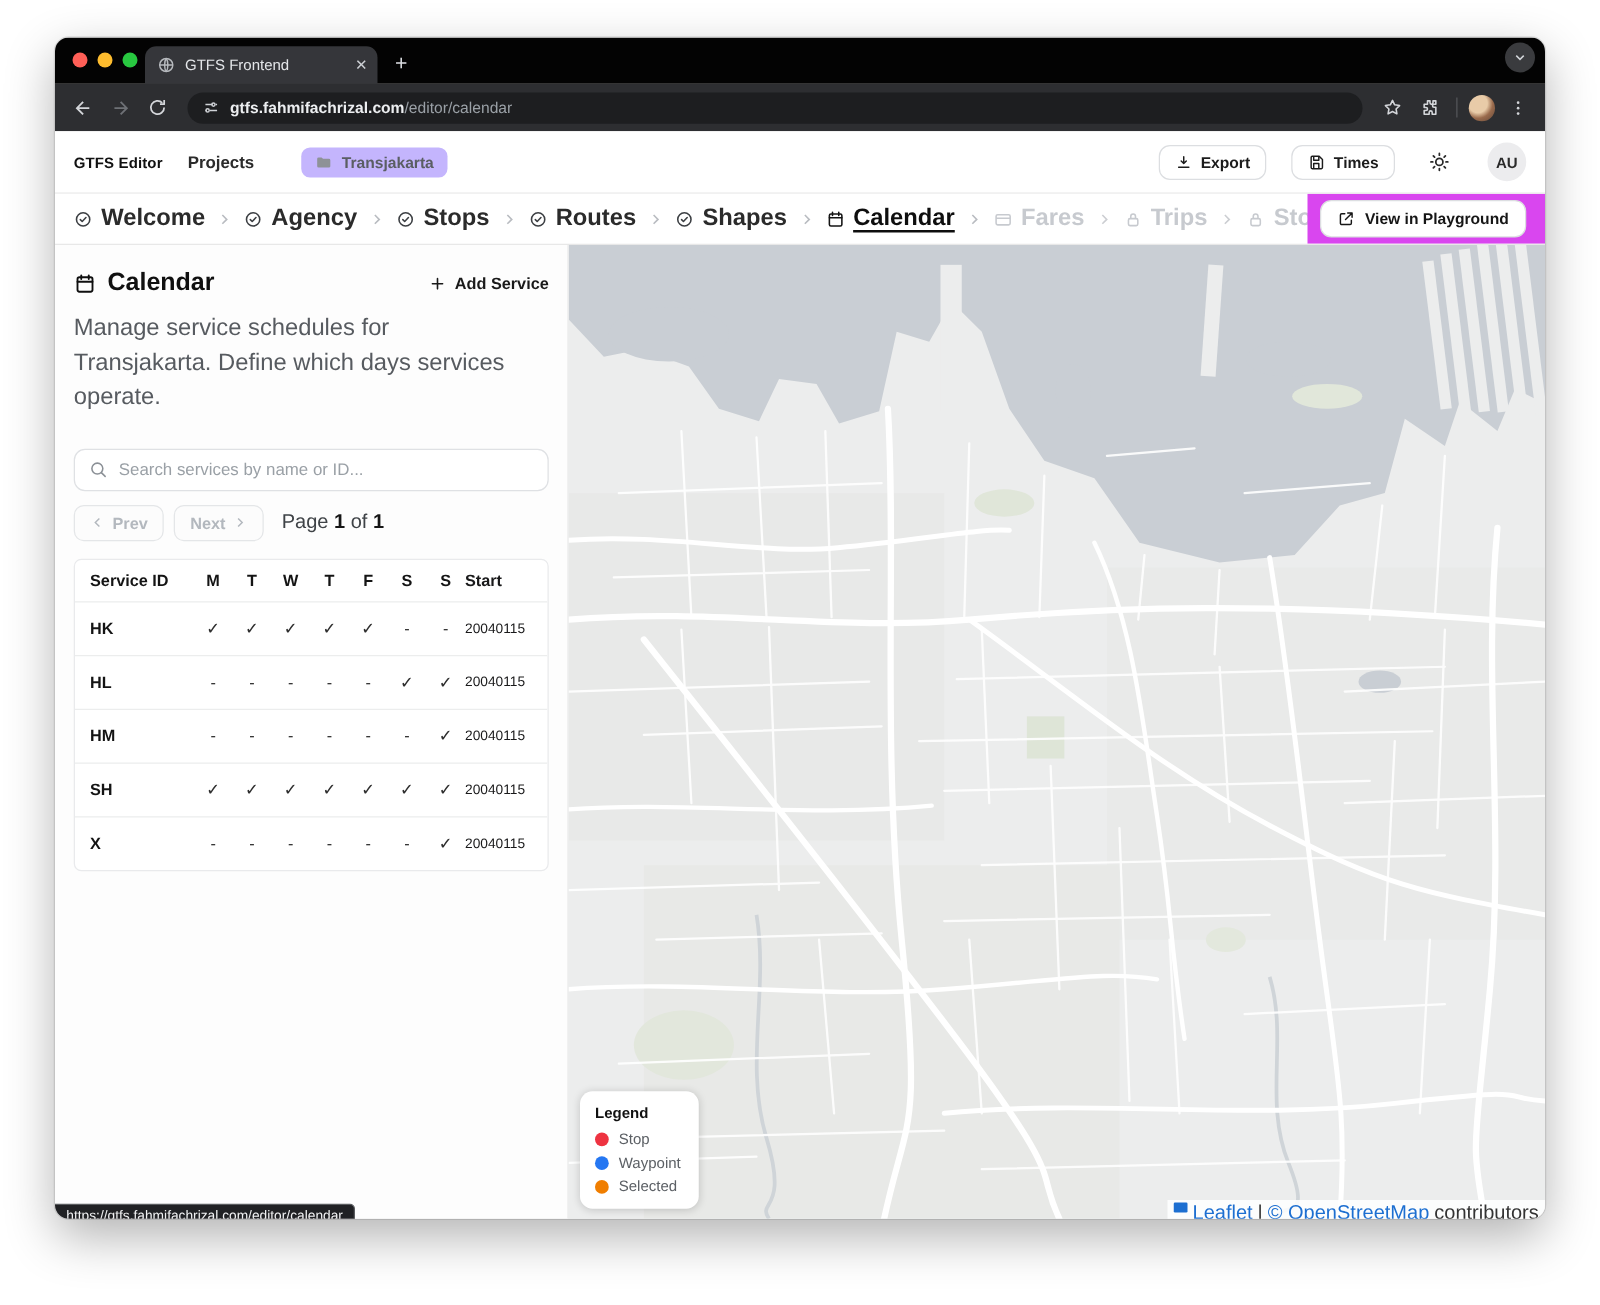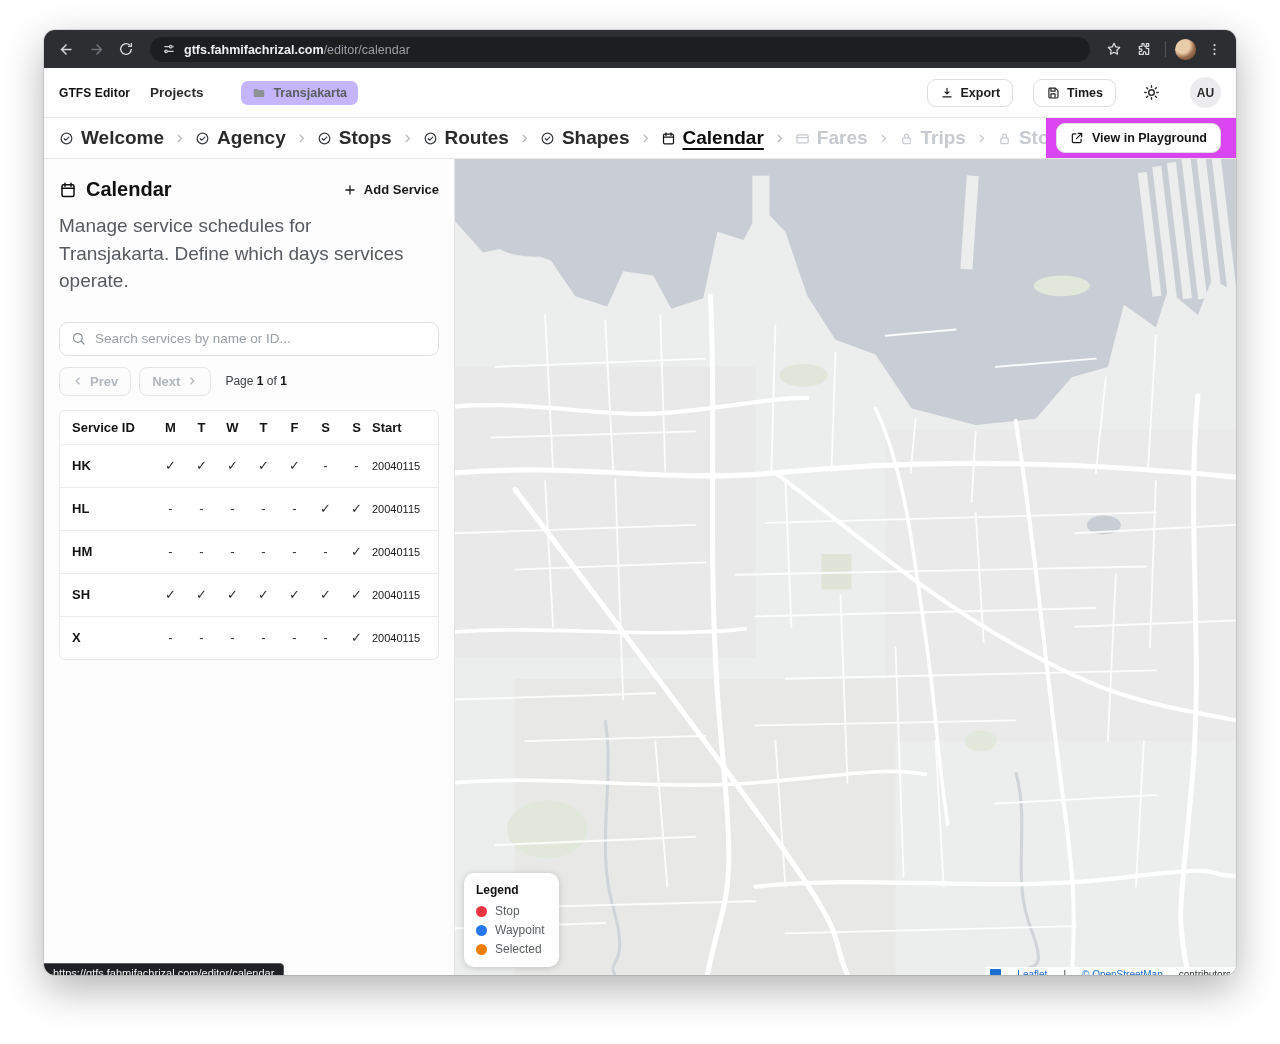--- a/index.html
+++ b/index.html
@@ -70,21 +70,21 @@
 
   .searchbox { margin-top:27px; height:34px; border:1px solid #dfe1e4; border-radius:9px; background:#fff;
     display:flex; align-items:center; gap:9px; padding:0 11px; }
   .searchbox input { border:none; outline:none; flex:1; font-size:13.5px; color:#222; background:transparent;
     font-family:"Liberation Sans", sans-serif; }
   .searchbox input::placeholder { color:#9aa0a6; }
 
   .pager { margin-top:11px; display:flex; align-items:center; gap:8px; }
   .pager-btn { display:flex; align-items:center; gap:6px; border:1px solid #e4e6e8; background:#fcfcfc;
     border-radius:8px; padding:6px 12px; font-size:13px; font-weight:600; color:#b3b8be; }
-  .page-note { margin-left:6px; font-size:12px; color:#3f4347; }
+  .page-note { margin-left:6px; font-size:16px; color:#3f4347; }
   .page-note b { font-weight:800; color:#161616; }
 
   .svc-table { margin-top:14px; border:1px solid #e9eaec; border-radius:6px; background:#fff; overflow:hidden; }
   .trow { display:flex; align-items:center; height:43px; border-top:1px solid #eceded; }
   .trow.head { height:33px; border-top:none; }
   .c-id { width:95px; padding-left:12px; font-size:13px; font-weight:700; color:#141414; }
   .trow.head .c-id { font-size:13px; font-weight:700; }
   .c-day { width:31px; text-align:center; font-size:13px; color:#2e2e2e; }
   .trow.head .c-day { font-weight:700; color:#141414; }
   .c-start { width:66px; font-size:11px; color:#19191a; }
@@ -95,34 +95,55 @@
   .map svg.basemap { position:absolute; inset:0; width:100%; height:100%; }
 
   .legend { position:absolute; left:9px; bottom:8px; background:#fff; border-radius:10px;
     box-shadow:0 1px 7px rgba(0,0,0,.18); padding:10px 14px 11px 12px; }
   .legend-title { font-size:12px; font-weight:800; color:#111; margin-bottom:7px; }
   .legend-item { display:flex; align-items:center; gap:8px; margin-top:5px; }
   .legend-dot { width:11px; height:11px; border-radius:50%; flex:none; }
   .legend-lbl { font-size:12px; color:#5c6065; }
 
   .attribution { position:absolute; right:0; bottom:-7px; background:rgba(255,255,255,.85);
-    font-size:10px; color:#333; padding:2px 5px; white-space:nowrap; display:flex; gap:16px; }
+    font-size:16px; color:#333; padding:2px 5px; white-space:nowrap; display:flex; gap:4px; }
   .attribution .lnk { color:#1d6fd1; }
   .leaflet-flag { width:11px; height:8px; background:#1d6fd1; display:inline-block; border-radius:1px; }
 
   .status-tip { position:absolute; left:-1px; bottom:-10px; background:#202124; border:1px solid #5a5c5f;
     color:#f2f3f4; font-size:11px; padding:3px 9px 5px; border-radius:0 4px 0 0; white-space:nowrap; }
 
   svg.ic { display:block; }
 </style>
 </head>
 <body>
 
 <div class="window">
 
+  <div class="tabstrip">
+    <div class="traffic">
+      <span class="t-red"></span>
+      <span class="t-yellow"></span>
+      <span class="t-green"></span>
+    </div>
+    <div class="tab">
+      <svg class="ic" width="14" height="14" viewBox="0 0 24 24" fill="none" stroke="#b6b9bd" stroke-width="2">
+          <circle cx="12" cy="12" r="9"></circle>
+          <path d="M3 12h18M12 3c3 3.5 3 14.5 0 18M12 3c-3 3.5-3 14.5 0 18"></path>
+        </svg>
+      <span class="tab-title">GTFS Frontend</span>
+      <span class="tab-close">✕</span>
+    </div>
+    <span class="newtab">+</span>
+    <div class="chrome-chevron">
+      <svg class="ic" width="12" height="12" viewBox="0 0 24 24" fill="none" stroke="#cfd2d6" stroke-width="2.4">
+          <path d="M6 9l6 6 6-6"></path>
+        </svg>
+    </div>
+  </div>
 
   <div class="toolbar">
     <div class="nav-ic">
       <svg class="ic" width="17" height="17" viewBox="0 0 24 24" fill="none" stroke="#d4d6da" stroke-width="2.1">
           <path d="M19 12H6M12 5l-7 7 7 7"></path>
         </svg>
     </div>
     <div class="nav-ic">
       <svg class="ic" width="17" height="17" viewBox="0 0 24 24" fill="none" stroke="#6e7176" stroke-width="2.1">
           <path d="M5 12h13M12 5l7 7-7 7"></path>

